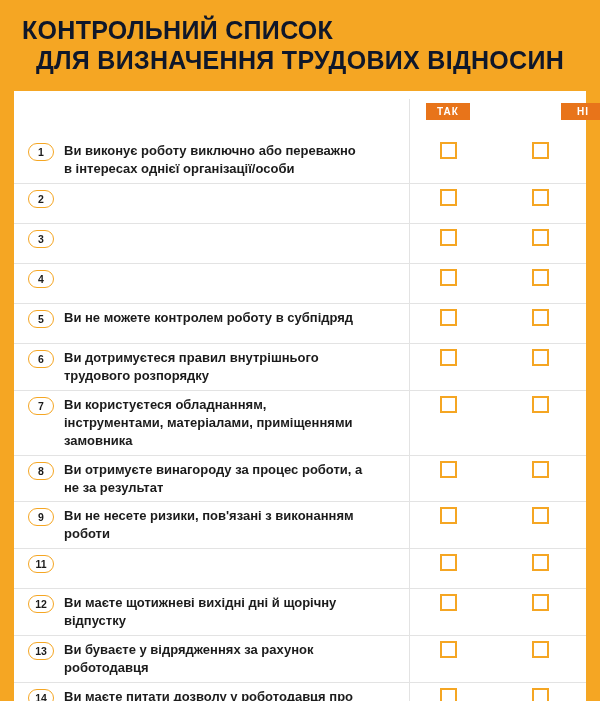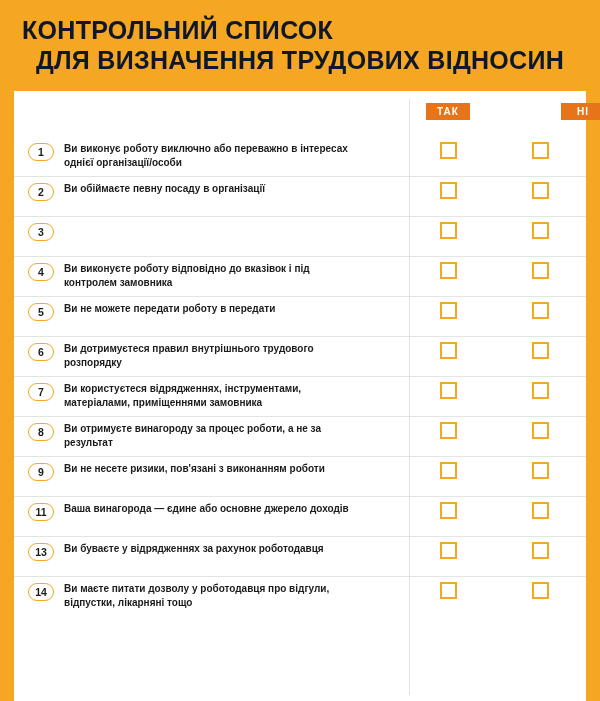--- a/index.html
+++ b/index.html
@@ -106,21 +106,21 @@
     font-size: 10.5px;
     font-weight: bold;
     display: flex;
     align-items: center;
     justify-content: center;
     box-sizing: border-box;
   }
   .q {
     margin-left: 10px;
     color: #1b1b1b;
-    font-size: 10px;
+    font-size: 13px;
     line-height: 1.38;
     font-weight: bold;
     max-width: 300px;
     padding-top: 1px;
   }
   .box {
     position: absolute;
     width: 17px;
     height: 17px;
     border: 2px solid #f5a623;
@@ -166,55 +166,53 @@
 
       <div class="row">
         <div class="num">1</div>
         <div class="q">Ви виконує роботу виключно або переважно в інтересах однієї організації/особи</div>
         <div class="box box-yes"></div>
         <div class="box box-no"></div>
       </div>
 
       <div class="row">
         <div class="num">2</div>
-        <div class="q">Ви обіймаєте певну посаду в організації</div>
         <div class="box box-yes"></div>
         <div class="box box-no"></div>
       </div>
 
       <div class="row">
         <div class="num">3</div>
         <div class="box box-yes"></div>
         <div class="box box-no"></div>
       </div>
 
       <div class="row">
         <div class="num">4</div>
-        <div class="q">Ви виконуєте роботу відповідно до вказівок і під контролем замовника</div>
         <div class="box box-yes"></div>
         <div class="box box-no"></div>
       </div>
 
       <div class="row">
         <div class="num">5</div>
-        <div class="q">Ви не можете передати роботу в передати</div>
+        <div class="q">Ви не можете контролем роботу в субпідряд</div>
         <div class="box box-yes"></div>
         <div class="box box-no"></div>
       </div>
 
       <div class="row">
         <div class="num">6</div>
         <div class="q">Ви дотримуєтеся правил внутрішнього трудового розпорядку</div>
         <div class="box box-yes"></div>
         <div class="box box-no"></div>
       </div>
 
       <div class="row">
         <div class="num">7</div>
-        <div class="q">Ви користуєтеся відрядженнях, інструментами, матеріалами, приміщеннями замовника</div>
+        <div class="q">Ви користуєтеся обладнанням, інструментами, матеріалами, приміщеннями замовника</div>
         <div class="box box-yes"></div>
         <div class="box box-no"></div>
       </div>
 
       <div class="row">
         <div class="num">8</div>
         <div class="q">Ви отримуєте винагороду за процес роботи, а не за результат</div>
         <div class="box box-yes"></div>
         <div class="box box-no"></div>
       </div>
@@ -222,25 +220,30 @@
       <div class="row">
         <div class="num">9</div>
         <div class="q">Ви не несете ризики, пов'язані з виконанням роботи</div>
         <div class="box box-yes"></div>
         <div class="box box-no"></div>
       </div>
 
 
       <div class="row">
         <div class="num">11</div>
-        <div class="q">Ваша винагорода — єдине або основне джерело доходів</div>
-        <div class="box box-yes"></div>
-        <div class="box box-no"></div>
-      </div>
-
+        <div class="box box-yes"></div>
+        <div class="box box-no"></div>
+      </div>
+
+      <div class="row">
+        <div class="num">12</div>
+        <div class="q">Ви маєте щотижневі вихідні дні й щорічну відпустку</div>
+        <div class="box box-yes"></div>
+        <div class="box box-no"></div>
+      </div>
 
       <div class="row">
         <div class="num">13</div>
         <div class="q">Ви буваєте у відрядженнях за рахунок роботодавця</div>
         <div class="box box-yes"></div>
         <div class="box box-no"></div>
       </div>
 
       <div class="row">
         <div class="num">14</div>

